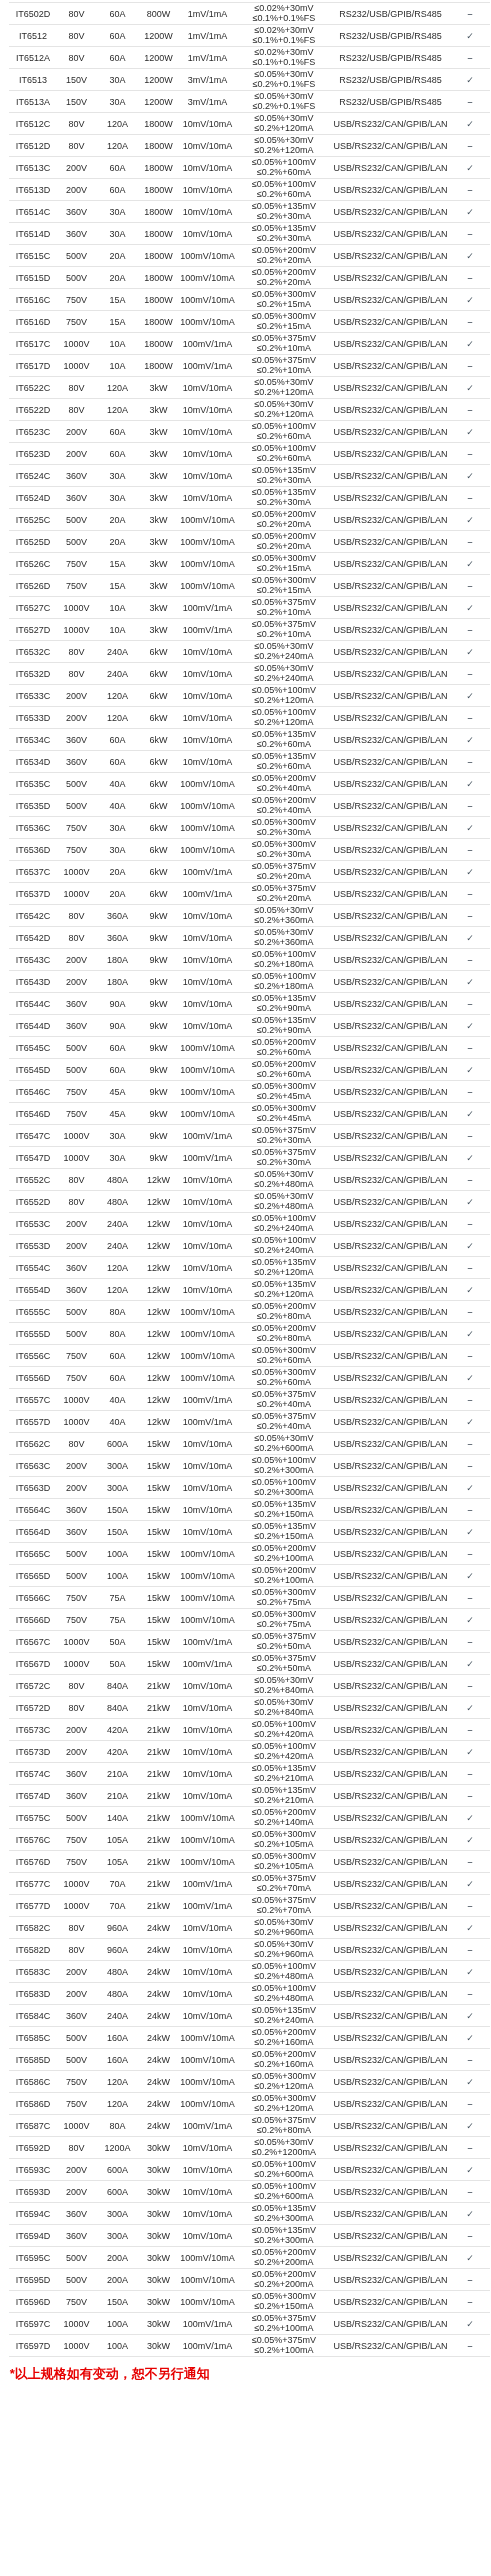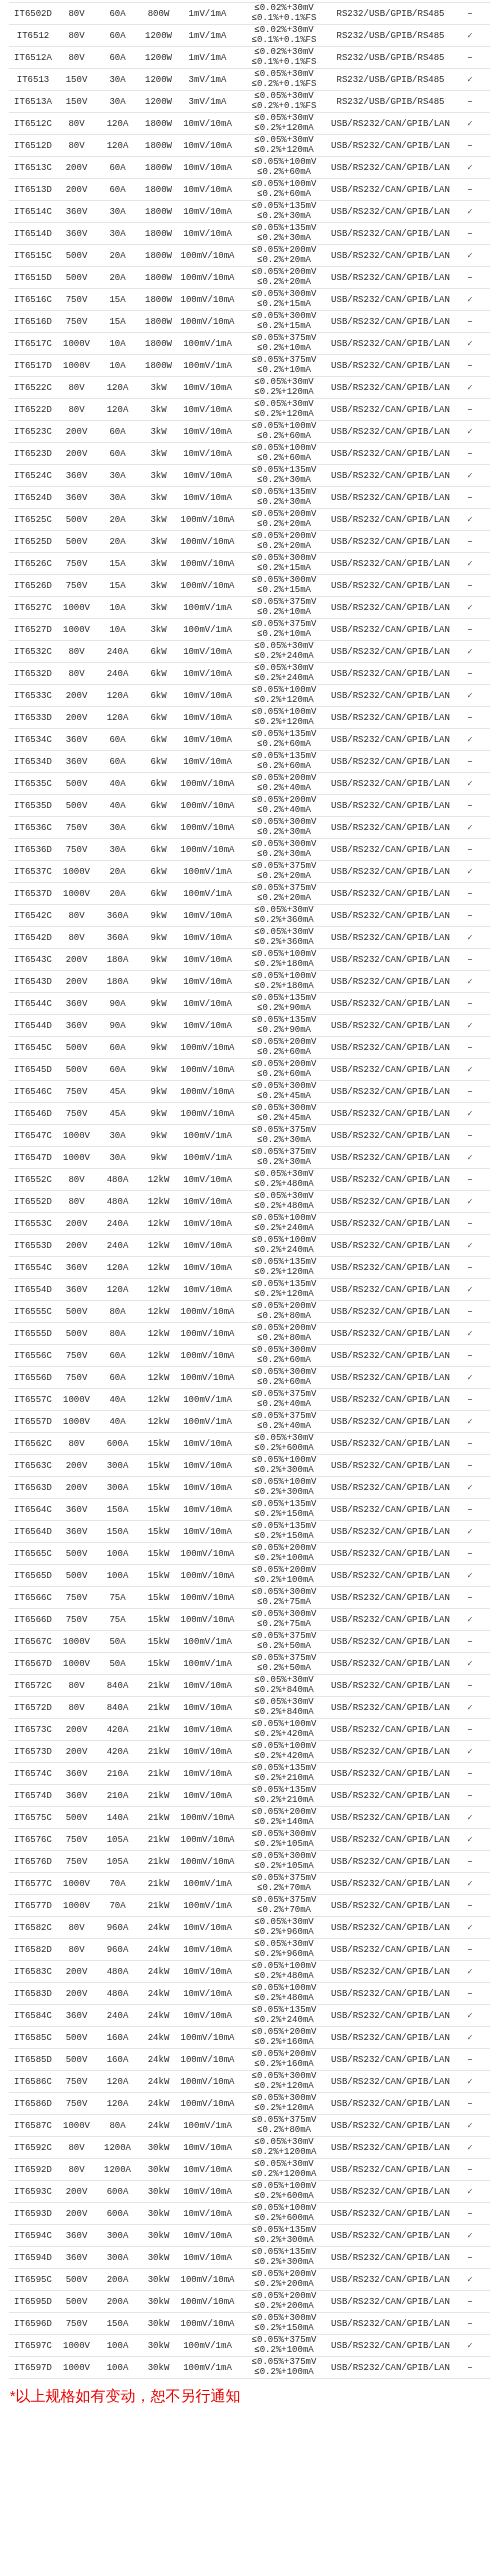--- a/index.html
+++ b/index.html
@@ -9,21 +9,20 @@
     color:#2b2b2b;
     -webkit-font-smoothing:antialiased;
     overflow:hidden;
   }
   table.spec{
     border-collapse:collapse;
     table-layout:fixed;
     width:480px;
     margin:2.2px 2.2px 0 9px;
     border-top:0.7px solid #e4e4e4;
-    font-family:Liberation Mono, monospace;
   }
   table.spec tr{height:22px;}
   table.spec td{
     border-bottom:0.7px solid #e4e4e4;
     padding:0;
     font-size:9px;
     text-align:center;
     white-space:nowrap;
     overflow:hidden;
     vertical-align:middle;
@@ -32,22 +31,22 @@
   td.acc{
     text-align:left;padding-left:18.6px;
     font-size:7.8px;line-height:9.7px;
   }
   td.iface{font-size:8.6px;}
   td.mark{font-size:9.7px;}
   .check{color:#45535f;}
   .dash{color:#5f6873;font-weight:bold;font-size:9px;}
   .footnote{
     margin:8.2px 0 0 9.7px;
-    font-size:15px;
-    font-weight:normal;
+    font-size:13px;
+    font-weight:bold;
     color:#e60000;
   }
 </style>
 </head>
 <body style="color: rgb(43, 43, 43); background: rgb(255, 255, 255);">
 
 <div>
   <table class="spec">
     <colgroup>
       <col style="width:48px">
@@ -1315,33 +1314,20 @@
           <td class="num">24kW</td>
           <td class="num">100mV/1mA</td>
           <td class="acc">
             <div>≤0.05%+375mV</div>
             <div>≤0.2%+80mA</div>
           </td>
           <td class="iface">USB/RS232/CAN/GPIB/LAN</td>
           <td class="mark"><span class="check">✓</span></td>
         </tr>
         <tr>
-          <td class="model">IT6592C</td>
-          <td class="num">80V</td>
-          <td class="num">1200A</td>
-          <td class="num">30kW</td>
-          <td class="num">10mV/10mA</td>
-          <td class="acc">
-            <div>≤0.05%+30mV</div>
-            <div>≤0.2%+1200mA</div>
-          </td>
-          <td class="iface">USB/RS232/CAN/GPIB/LAN</td>
-          <td class="mark"><span class="check">✓</span></td>
-        </tr>
-        <tr>
           <td class="model">IT6592D</td>
           <td class="num">80V</td>
           <td class="num">1200A</td>
           <td class="num">30kW</td>
           <td class="num">10mV/10mA</td>
           <td class="acc">
             <div>≤0.05%+30mV</div>
             <div>≤0.2%+1200mA</div>
           </td>
           <td class="iface">USB/RS232/CAN/GPIB/LAN</td>

